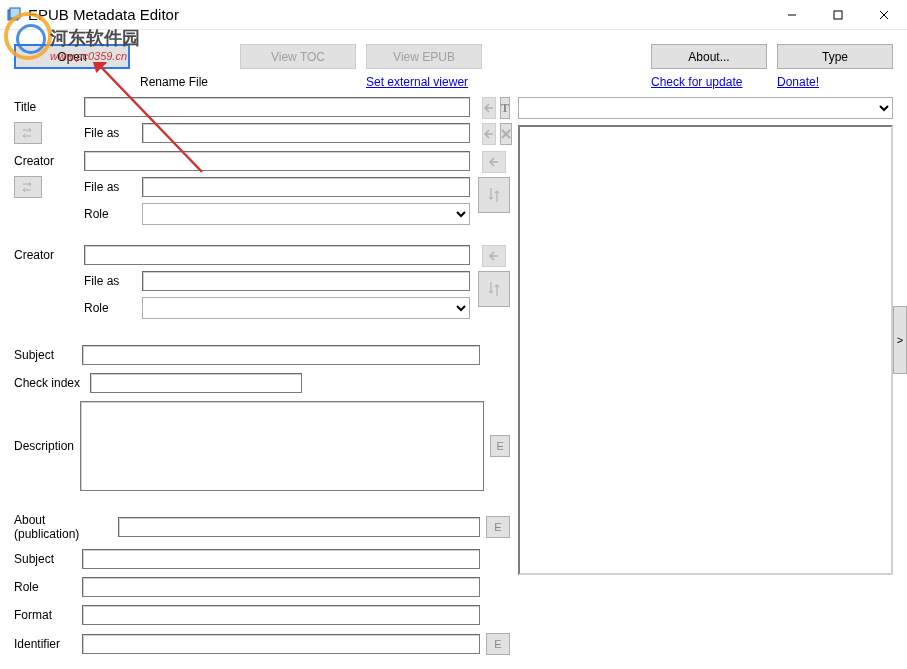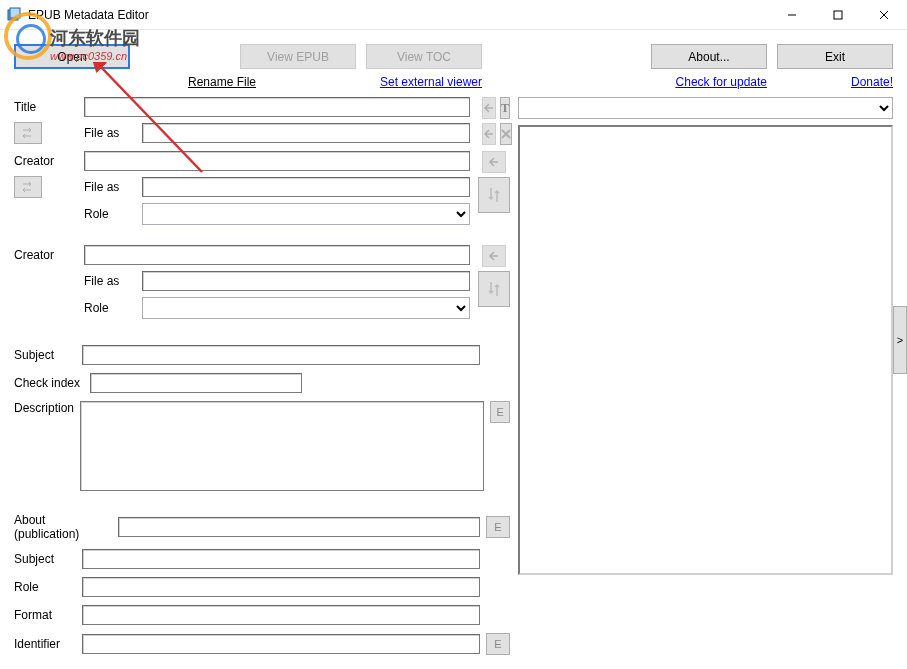--- a/index.html
+++ b/index.html
@@ -1,40 +1,40 @@
 <!DOCTYPE html>
 <html><head>
 <meta charset="utf-8">
 <style>
 * { box-sizing: border-box; margin: 0; padding: 0; }
 body { font-family: "Microsoft YaHei", Tahoma, sans-serif; font-size: 12px; background: #fff; width: 907px; height: 669px; position: relative; overflow: hidden; }
 
 .titlebar { height: 30px; background: #fff; display: flex; align-items: center; padding-left: 6px; border-bottom: 1px solid #e8e8e8; }
 .titlebar-icon { width: 16px; height: 16px; margin-right: 6px; }
 .titlebar-icon svg { width: 16px; height: 16px; }
-.titlebar-title { flex: 1; font-size: 12px; }
+.titlebar-title { flex: 1; font-size: 15px; }
 .titlebar-btns { display: flex; }
 .tbtn { width: 46px; height: 30px; display: flex; align-items: center; justify-content: center; }
 
 .watermark { position: absolute; left: 0; top: 8px; z-index: 100; pointer-events: none; }
 .wm-circle { position: absolute; left: 4px; top: 4px; width: 48px; height: 48px; border: 4px solid #f5a623; border-radius: 50%; opacity: 0.85; }
 .wm-circle::before { content:""; position:absolute; left:8px; top:8px; width:24px; height:24px; border:3px solid #2c7be5; border-radius:50%; }
 .wm-text { position: absolute; left: 50px; top: 18px; font-size: 18px; font-weight: bold; color: #4a4a4a; white-space: nowrap; }
 .wm-sub { position: absolute; left: 50px; top: 42px; font-size: 11px; color: #cc3333; font-style: italic; }
 
 .arrow-overlay { position: absolute; left: 92px; top: 62px; z-index: 99; pointer-events:none; }
 
 .toolbar-row { display: flex; padding: 14px 14px 4px 14px; gap: 10px; }
 .btn { height: 25px; background: #e1e1e1; border: 1px solid #adadad; display: flex; align-items: center; justify-content: center; font-size: 12px; cursor: pointer; }
 .btn.wide { width: 116px; }
 .btn.open { border: 2px solid #2c7be5; }
 .btn.disabled { color: #a0a0a0; border-color: #cccccc; cursor: default; }
 .spacer-sm { width: 20px; }
 .link-row { display: flex; padding: 2px 14px 8px 14px; gap: 10px; font-size: 12px; }
-.link-cell { width: 116px; text-align: right; text-decoration: underline; }
+.link-cell { width: 116px; text-align: left; }
 .link-cell.blank { }
 a.lnk { color: #0000ee; text-decoration: underline; cursor: pointer; }
 
 .main { display: flex; padding: 0 14px; gap: 8px; }
 .left-col { width: 496px; }
 .right-col { flex: 1; position: relative; }
 .lbl { font-size: 12px; }
 .inp { height: 20px; border: 1px solid #abadb3; background: #fff; width: 100%; padding: 0 4px; font-size: 12px; }
 .inp.sunken { border: 1px solid #7a7a7a; border-top-color:#6a6a6a; border-left-color:#6a6a6a; box-shadow: inset 1px 1px 0 #d0d0d0; }
 .sel { height: 22px; border: 1px solid #abadb3; background: #fff; width: 100%; }
@@ -122,25 +122,25 @@
         <polygon points="0 0, 6 3, 0 6" fill="#d32f2f"></polygon>
       </marker>
     </defs>
   <line x1="110" y1="110" x2="8" y2="4" stroke="#d32f2f" stroke-width="2.5" marker-end="url(#ah)"></line>
 </svg>
 
 <div class="toolbar-row">
   <div class="btn wide open">Open</div>
   <div class="spacer-sm"></div>
   <div style="width:60px;"></div>
+  <div class="btn wide disabled">View TOC</div>
   <div class="btn wide disabled">View EPUB</div>
-  <div class="btn wide disabled">View TOC</div>
   <div style="flex:1"></div>
   <div class="btn wide">About...</div>
-  <div class="btn wide">Exit</div>
+  <div class="btn wide">Type</div>
 </div>
 
 <div class="link-row">
   <div class="link-cell blank"></div>
   <div class="link-cell"><span>Rename File</span></div>
   <div class="spacer-sm"></div>
   <div style="width:60px;"></div>
   <div class="link-cell"><a class="lnk">Set external viewer</a></div>
   <div class="link-cell blank"></div>
   <div style="flex:1"></div>
@@ -260,21 +260,21 @@
       <span class="slbl">Subject</span>
       <input class="inp sunken" value="" style="">
       <div style="width:24px"></div>
     </div>
     <div class="simple-row">
       <span class="slbl" style="width:70px">Check index</span>
       <input class="inp sunken series-idx" value="" style="">
       <div style="flex:1"></div>
     </div>
 
-    <div class="simple-row narrow-label-row" style="align-items:flex-start">
+    <div class="simple-row narrow-label-row" style="align-items:center">
       <span class="slbl">Description</span>
       <textarea class="desc-area" style=""></textarea>
       <div class="e-btn">E</div>
     </div>
 
     <div style="height:14px"></div>
 
 
     <div class="simple-row">
       <span class="slbl">About (publication)</span>

